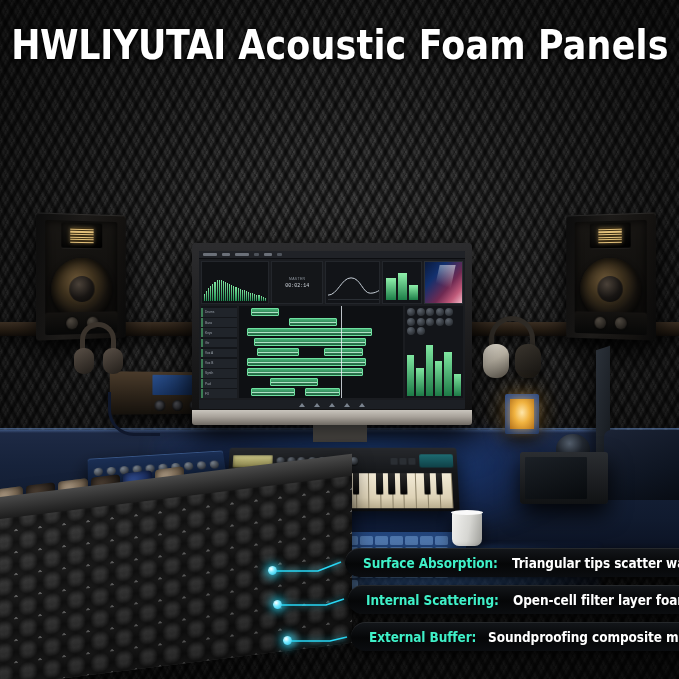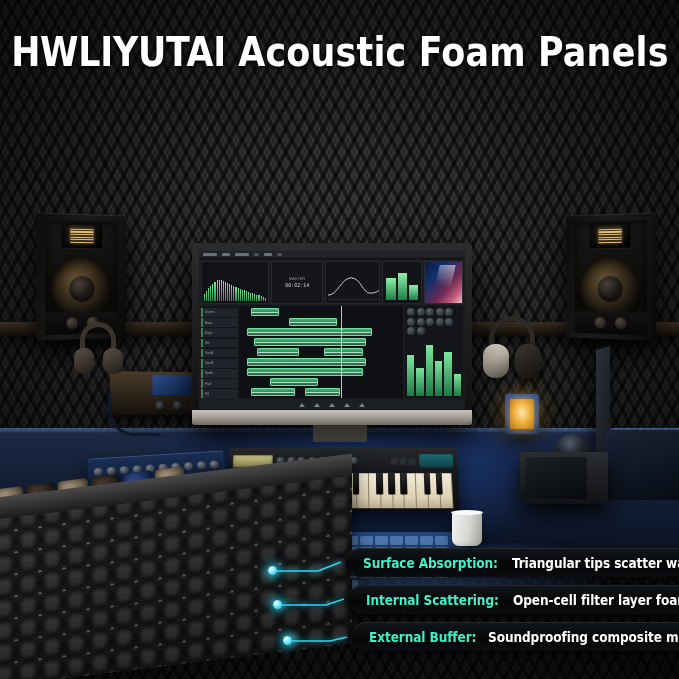--- a/index.html
+++ b/index.html
@@ -29,21 +29,21 @@
       radial-gradient(ellipse 110% 80% at 50% 35%, #3a3a3a 0%, #222 55%, #141414 100%);
     background-blend-mode:overlay, overlay, normal;
   }
   .foam-vign {
     position:absolute; inset:0;
     background:radial-gradient(ellipse 85% 75% at 50% 45%, rgba(0,0,0,0) 30%, rgba(0,0,0,.55) 100%);
   }
 
   
   .header-band {
-    position:absolute; left:0; top:16px; width:679px; height:72px;
+    position:absolute; left:0; top:9px; width:679px; height:72px;
     display:flex; align-items:center; justify-content:center;
     z-index:40;
   }
   .title {
     font-family:"Liberation Sans Narrow","DejaVu Sans Condensed","Liberation Sans", sans-serif;
     font-weight:bold; font-size:40px; color:#fff; letter-spacing:.2px;
     white-space:nowrap; transform:scaleX(.97);
     text-shadow:0 2px 5px rgba(0,0,0,.95), 0 0 3px rgba(0,0,0,.9);
   }
   .title .brand { letter-spacing:-.3px; }

